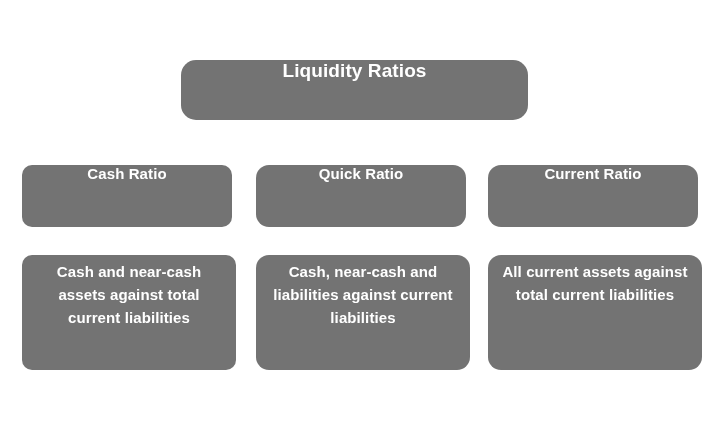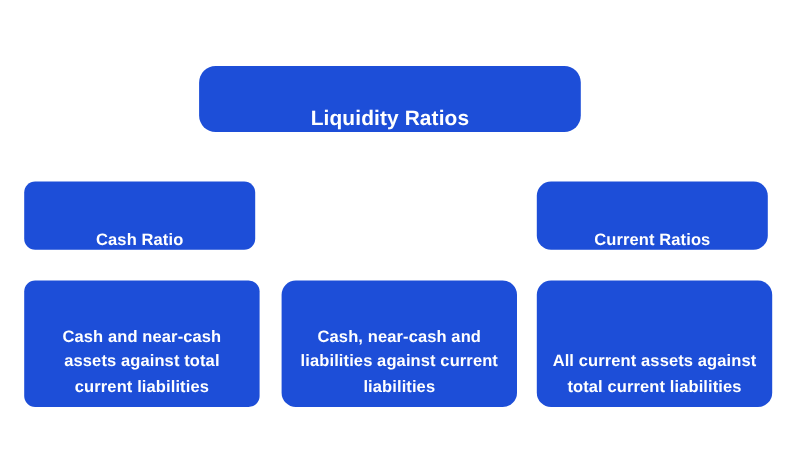--- a/index.html
+++ b/index.html
@@ -16,25 +16,25 @@
     width: 720px;
     height: 431px;
     background: #ffffff;
     overflow: hidden;
   }
 
   
   .node {
     position: absolute;
     box-sizing: border-box;
-    background: #1d4ed8;
+    background: #737373;
     border-radius: 13px;
     color: #ffffff;
     display: flex;
-    align-items: flex-end;
+    align-items: flex-start;
     justify-content: center;
     text-align: center;
     font-weight: bold;
     letter-spacing: 0.1px;
     -webkit-font-smoothing: antialiased;
   }
 
   
   .node-root {
     left: 181px;
@@ -78,23 +78,26 @@
 <div id="canvas">
 
   <div class="node node-root">
     <span>Liquidity Ratios</span>
   </div>
 
   <div class="node node-label col-1">
     <span>Cash Ratio</span>
   </div>
 
+  <div class="node node-label col-2">
+    <span>Quick Ratio</span>
+  </div>
 
   <div class="node node-label col-3">
-    <span>Current Ratios</span>
+    <span>Current Ratio</span>
   </div>
 
   <div class="node node-desc col-1">
     <span class="desc-text">Cash and near-cash assets against total current liabilities</span>
   </div>
 
   <div class="node node-desc col-2">
     <span class="desc-text">Cash, near-cash and liabilities against current liabilities</span>
   </div>
 

